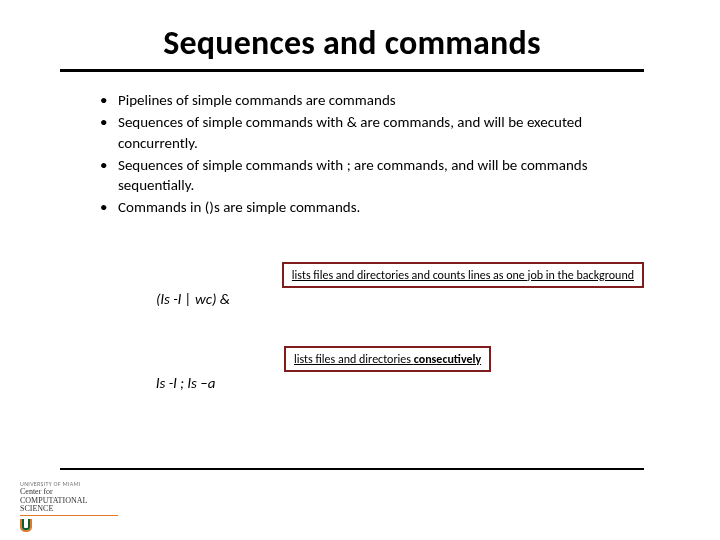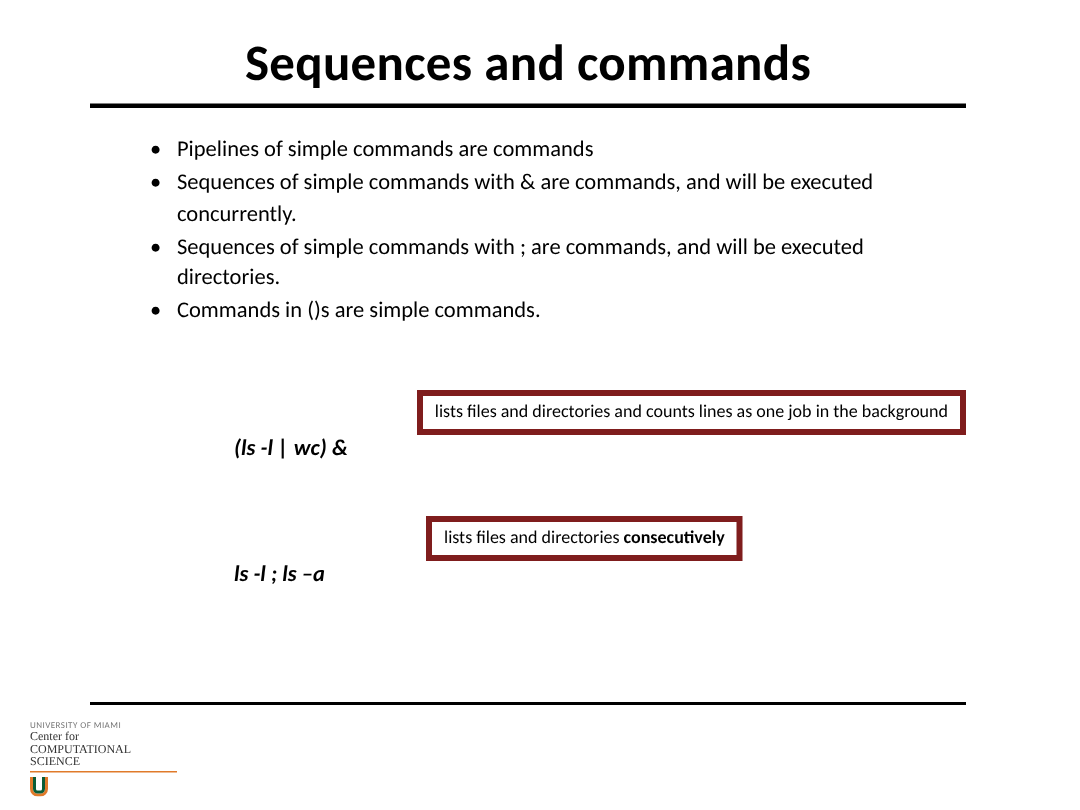--- a/index.html
+++ b/index.html
@@ -5,42 +5,42 @@
   * { margin: 0; padding: 0; box-sizing: border-box; }
   html, body { width: 720px; height: 540px; background: #fff; font-family: "Calibri", "Segoe UI", Arial, sans-serif; color: #000; }
   .slide { width: 704px; height: 540px; position: relative; padding: 22px 60px 0 60px; }
   .title { font-size: 34px; font-weight: 700; text-align: center; letter-spacing: 0.2px; }
   .hr { height: 3px; background: #000; margin: 6px 0 18px 0; }
   .bullets { padding-left: 40px; padding-right: 10px; font-size: 15px; line-height: 1.35; }
   .bullets li { list-style: none; position: relative; padding-left: 18px; margin-bottom: 2px; }
   .bullets li::before { content: "•"; position: absolute; left: 0; top: 0; }
   .table-wrap { margin: 24px 0 0 96px; }
   .row { display: flex; align-items: center; margin-bottom: 18px; }
-  .col-left { width: 128px; font-size: 15px; font-style: italic; font-weight: 700; padding-right: 6px; margin-top: 48px; }
-  .col-right { font-size: 12px; border: 4px solid #7f1d1d; padding: 4px 8px; white-space: nowrap; }
+  .col-left { width: 128px; font-size: 15px; font-style: italic; font-weight: 400; padding-right: 6px; margin-top: 48px; }
+  .col-right { font-size: 12px; border: 2px solid #7f1d1d; padding: 4px 8px; white-space: nowrap; text-decoration: underline; }
   .hr-bottom { position: absolute; left: 60px; right: 60px; bottom: 70px; height: 2px; background: #000; }
   .footer { position: absolute; left: 20px; bottom: 6px; font-size: 8px; color: #444; line-height: 1.1; }
   .footer .line1 { font-size: 6px; letter-spacing: 0.3px; color: #777; }
   .footer .ccs { font-family: "Times New Roman", serif; font-size: 8px; color: #333; }
   .footer .bar { width: 98px; height: 1px; background: #e07a2a; margin: 1px 0 2px 0; }
   .footer .u { display: inline-block; }
   .footer .u svg { display: block; }
 </style>
 </head>
 <body>
 
 <div class="slide">
 
   <h1 class="title">Sequences and commands</h1>
   <div class="hr"></div>
 
   <ul class="bullets">
     <li>Pipelines of simple commands are commands</li>
     <li>Sequences of simple commands with &amp; are commands, and will be executed concurrently.</li>
-    <li>Sequences of simple commands with ; are commands, and will be executed directories.</li>
+    <li>Sequences of simple commands with ; are commands, and will be commands sequentially.</li>
     <li>Commands in ()s are simple commands.</li>
   </ul>
 
   <div class="table-wrap">
     <div class="row">
       <div class="col-left">(ls -l | wc) &amp;</div>
       <div class="col-right">lists files and directories and counts lines as one job in the background</div>
     </div>
     <div class="row">
       <div class="col-left">ls -l ; ls –a</div>

